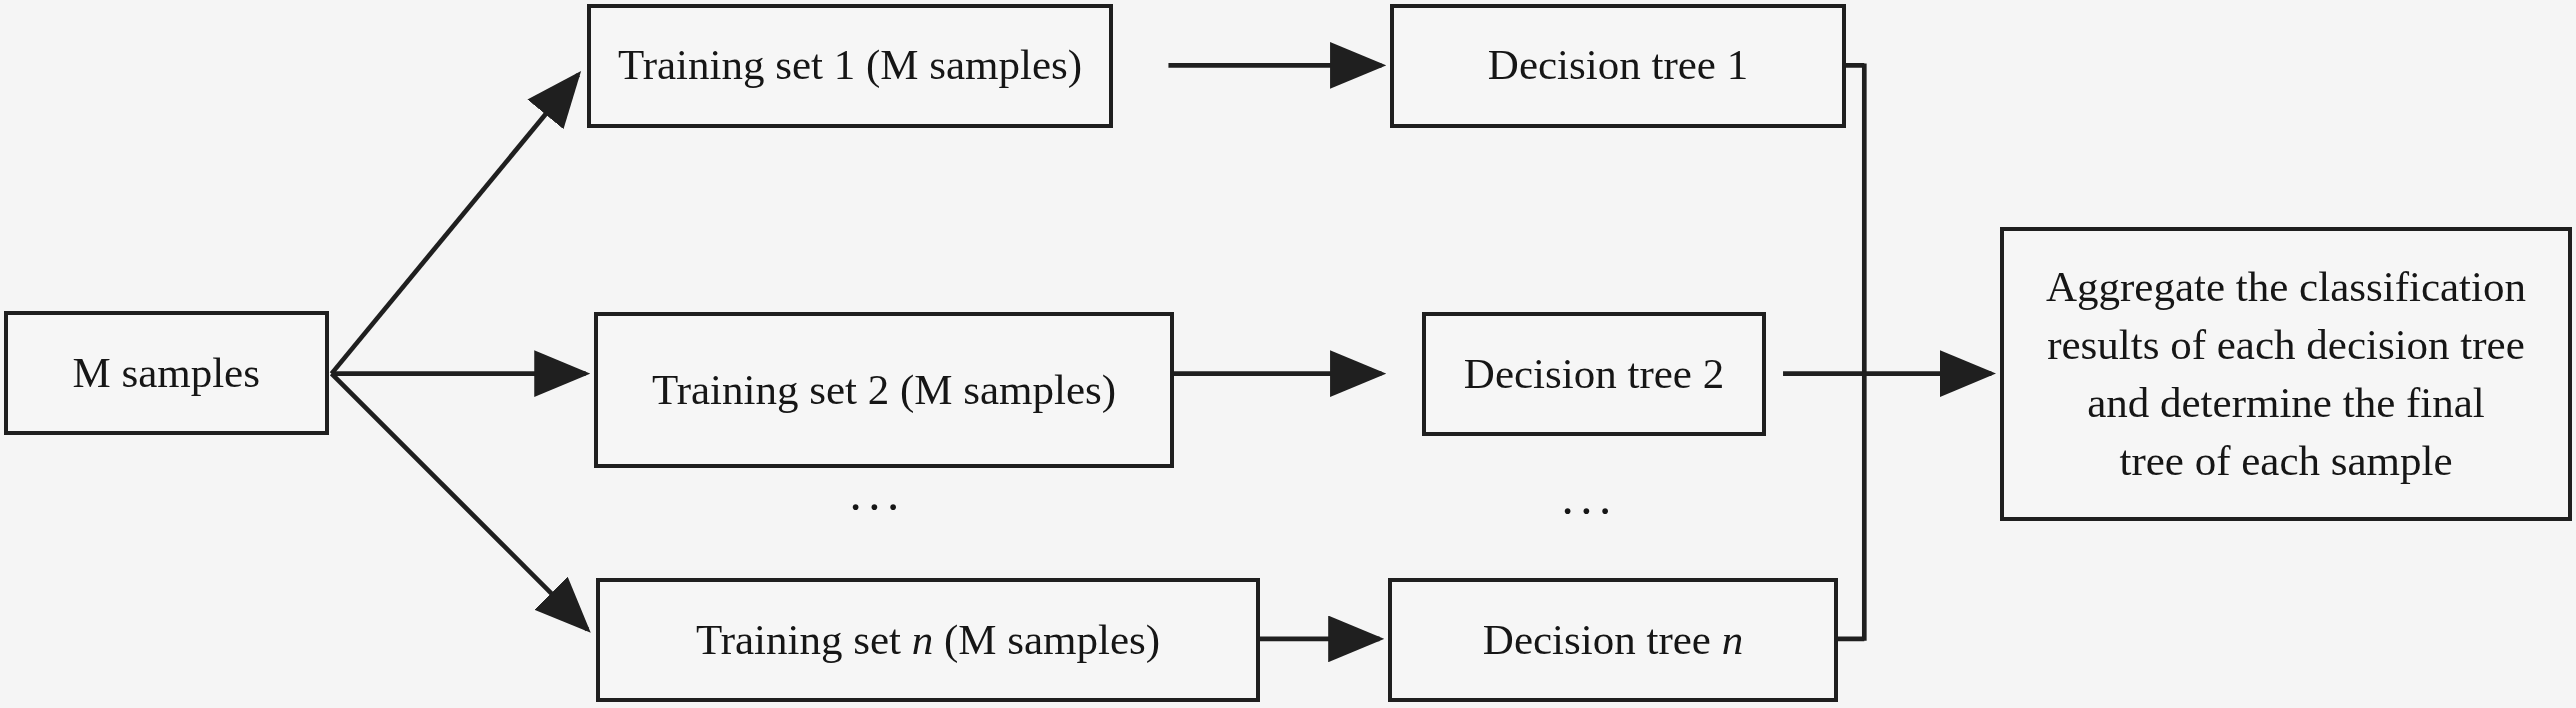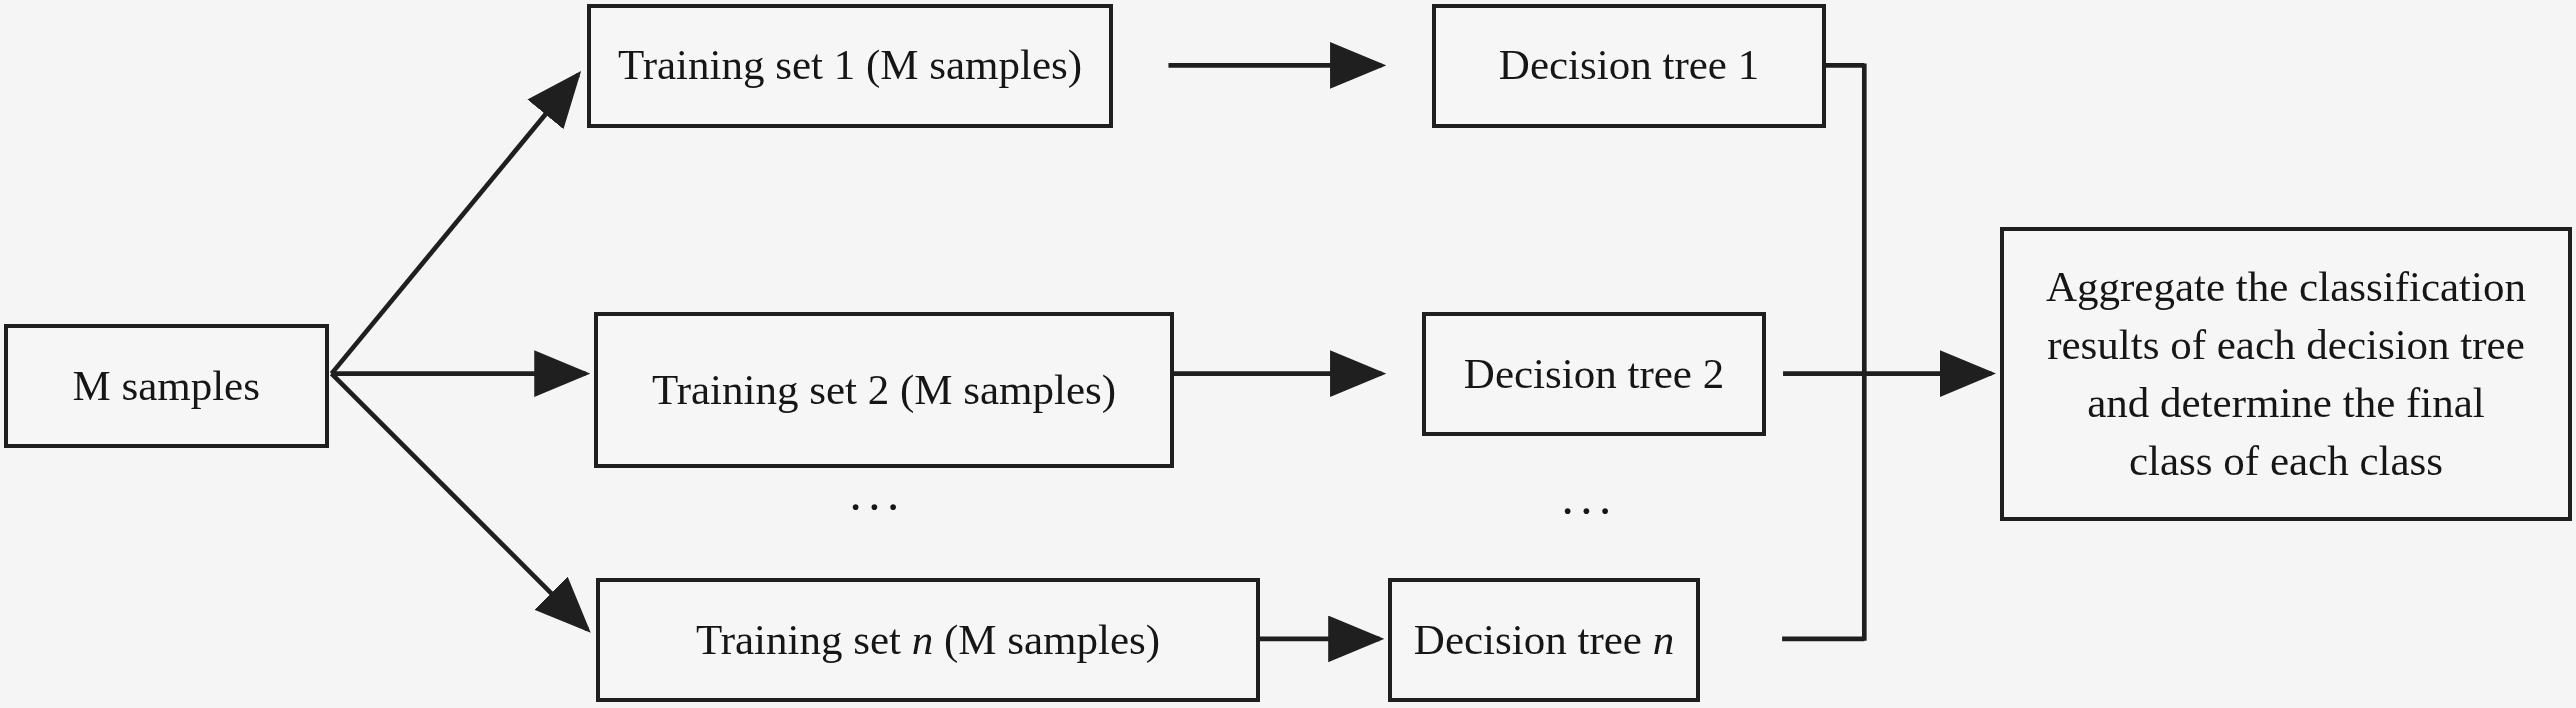--- a/index.html
+++ b/index.html
@@ -40,27 +40,27 @@
   }
   .ellipsis{
     position:absolute;
     font-size:49px;
     letter-spacing:6.5px;
     color:#161616;
     text-align:center;
     width:131px;
   }
   
-  #m-samples      {left:3.7px;    top:324px; width:325px; height:124px;}
+  #m-samples      {left:3.7px;    top:311px; width:325px; height:124px;}
   #training-set-1 {left:587px;  top:3.7px;   width:526px; height:124px;}
   #training-set-2 {left:594px;  top:312px; width:580px; height:156px;}
   #training-set-n {left:596px;  top:578px; width:664px; height:124px;}
-  #decision-tree-1{left:1390px; top:3.7px;   width:394px; height:124px;margin-left:42px;}
+  #decision-tree-1{left:1390px; top:3.7px;   width:456px; height:124px;}
   #decision-tree-2{left:1422px; top:312px; width:344px; height:124px;}
-  #decision-tree-n{left:1388px; top:578px; width:312px; height:124px;}
+  #decision-tree-n{left:1388px; top:578px; width:450px; height:124px;}
   #aggregate      {left:2000px; top:227px; width:572px; height:294px;}
   #ellipsis-training{left:812px;  top:465px;}
   #ellipsis-trees   {left:1524px; top:469px;}
 </style>
 </head>
 <body>
 
 <div class="stage">
 
   <svg class="wires" viewBox="0 0 2756 758" xmlns="http://www.w3.org/2000/svg">
@@ -108,20 +108,20 @@
   </div>
 
   <div class="node" id="decision-tree-n">
     <span><span>Decision tree </span><span class="var">n</span></span>
   </div>
 
   <div class="node aggregate" id="aggregate">
     <div>Aggregate the classification</div>
     <div>results of each decision tree</div>
     <div>and determine the final</div>
-    <div>class of each class</div>
+    <div>tree of each sample</div>
   </div>
 
   <div class="ellipsis" id="ellipsis-training">...</div>
   <div class="ellipsis" id="ellipsis-trees">...</div>
 
 </div>
 
 
 </body></html>

